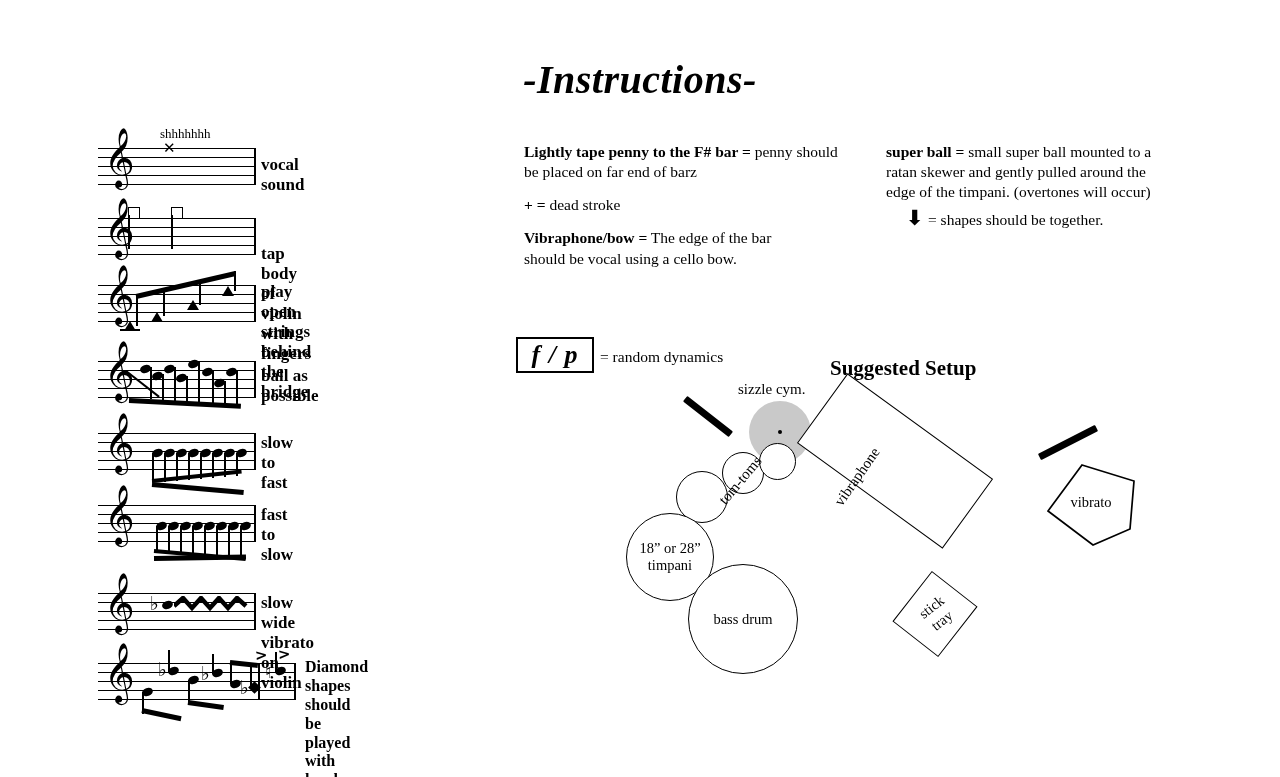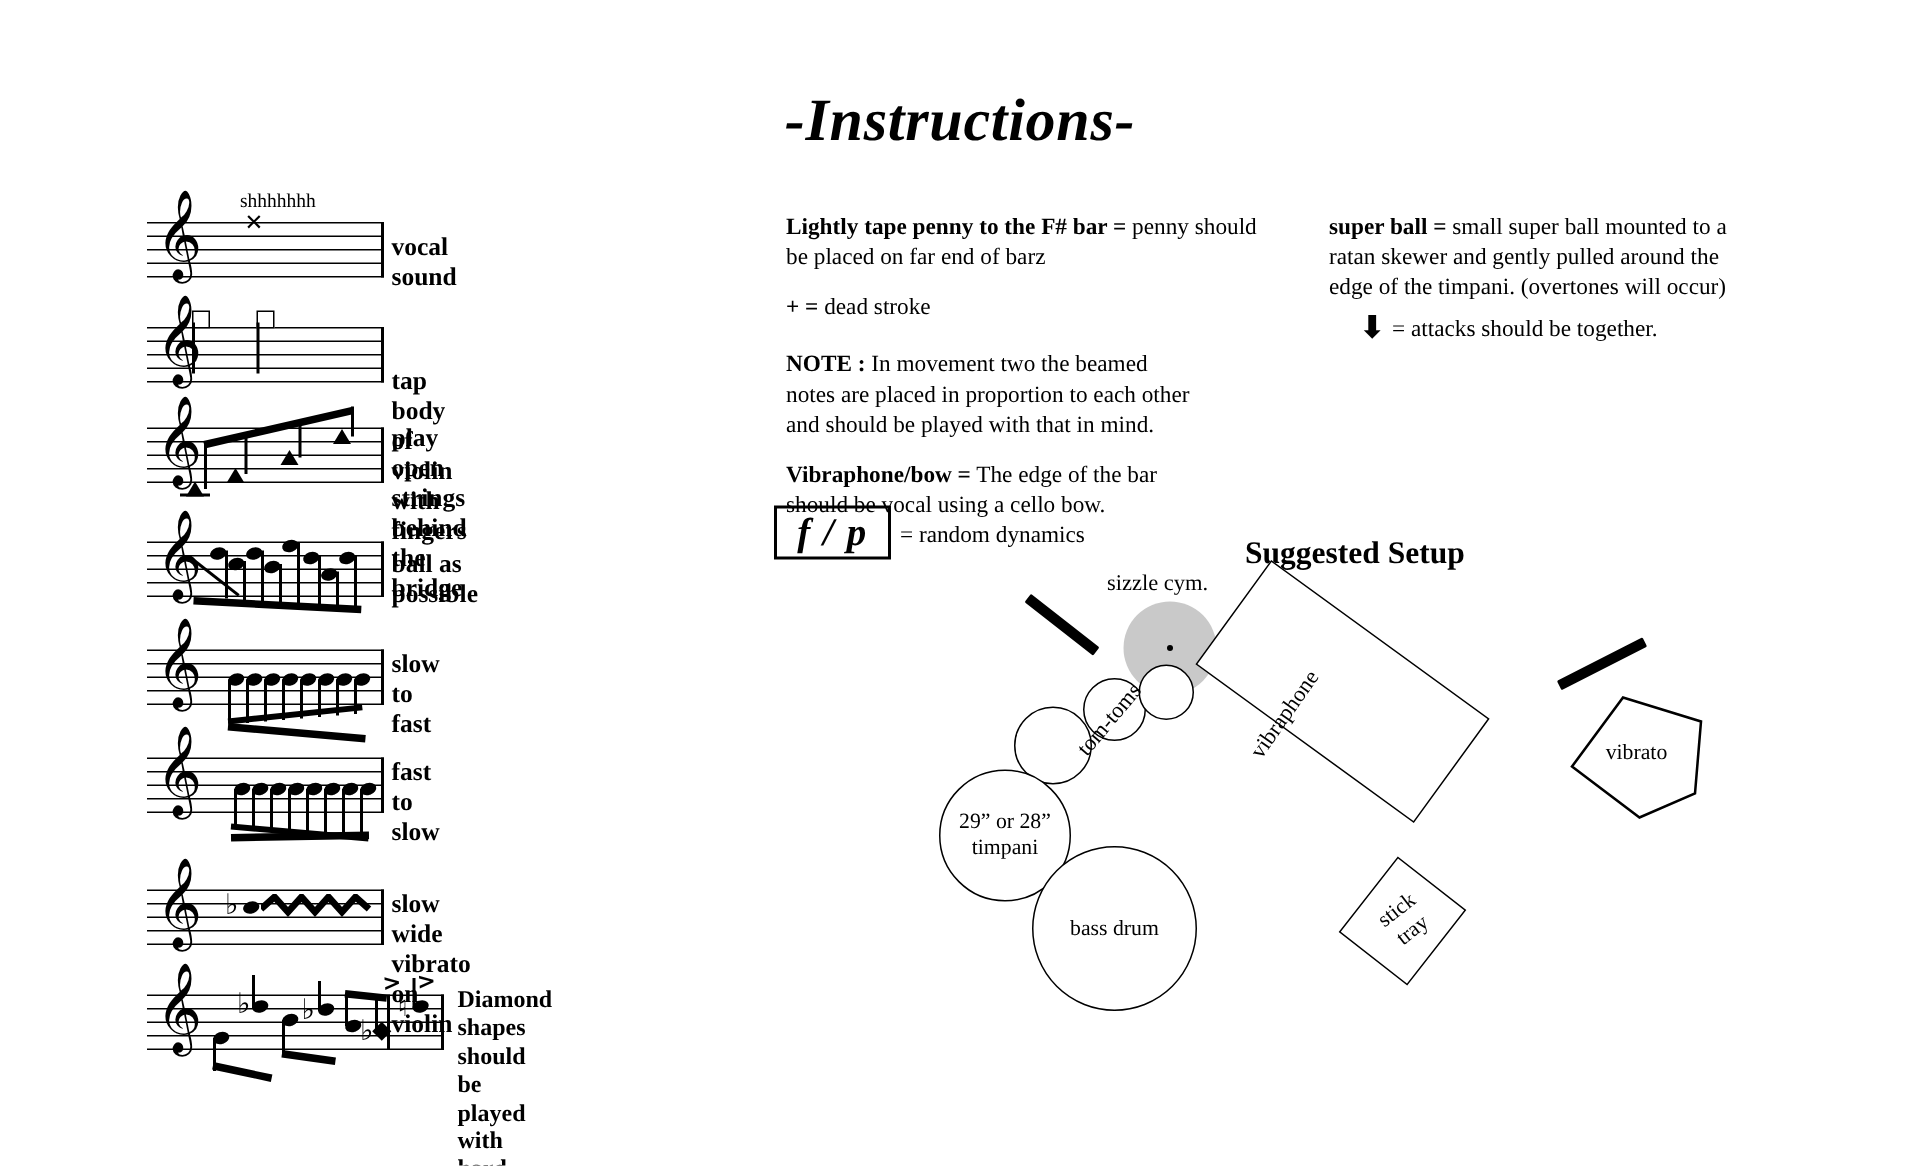--- a/index.html
+++ b/index.html
@@ -313,65 +313,60 @@
   </div>
 
   <div class="col-txt" style="left:524px;top:142px;width:352px;">
     <p>
       <span class="b">Lightly tape penny to the F# bar =</span><span class="blk"> penny should
 be placed on far end of barz</span>
     </p>
     <p>
       <span class="b">+ =</span><span> dead stroke</span>
     </p>
-    <p style="margin-top:18px;">
-      <span class="b">NOTE :</span><span class="blk"> In movement two  the beamed
-notes are placed in proportion to each other
-and should be played with that in mind.</span>
-    </p>
     <p>
       <span class="b">Vibraphone/bow =</span><span class="blk"> The edge of the bar
 should be vocal using a cello bow.</span>
     </p>
   </div>
 
   <div id="dyn-box" style="left:516px;top:337px;width:78px;height:36px;">
     <span>f / p</span>
   </div>
   <div class="col-txt" style="left:600px;top:347px;">= random dynamics</div>
 
   <div class="col-txt" style="left:886px;top:142px;width:310px;">
     <p>
       <span class="b">super ball =</span><span class="blk"> small super ball  mounted to a
 ratan  skewer and gently pulled around the
 edge of the timpani. (overtones will occur)</span>
     </p>
   </div>
   <div class="arrow-down" style="left:906px;top:208px;">⬇</div>
-  <div class="col-txt" style="left:928px;top:210px;">= attacks  should be together.</div>
+  <div class="col-txt" style="left:928px;top:210px;">= shapes  should be together.</div>
 
 
   <div id="setup-title" style="left:830px;top:356px;">Suggested Setup</div>
 
   <div class="rot-label" style="left:738px;top:381px;">sizzle cym.</div>
 
   <div class="stand" style="left:679px;top:413px;width:58px;height:7px;transform:rotate(38deg);"></div>
   <div class="stand" style="left:874px;top:418px;width:62px;height:8px;transform:rotate(37deg);"></div>
   <div class="stand" style="left:1036px;top:439px;width:64px;height:7px;transform:rotate(-27deg);"></div>
 
   <div class="cym" style="left:749px;top:401px;width:62px;height:62px;"></div>
   <div class="cym-dot" style="left:778px;top:430px;"></div>
 
   <div class="circ" style="left:676px;top:471px;width:52px;height:52px;"></div>
   <div class="circ" style="left:722px;top:452px;width:42px;height:42px;"></div>
   <div class="circ" style="left:759px;top:443px;width:37px;height:37px;"></div>
   <div class="rot-label" style="left:722px;top:494px;transform:rotate(-50deg);transform-origin:0 50%;">tom-toms</div>
 
   <div class="circ" style="left:626px;top:513px;width:88px;height:88px;"></div>
-  <div class="circ-label" style="left:626px;top:540px;width:88px;">29” or 28”
+  <div class="circ-label" style="left:626px;top:540px;width:88px;">18” or 28”
 timpani</div>
 
   <div class="circ" style="left:688px;top:564px;width:110px;height:110px;"></div>
   <div class="circ-label" style="left:688px;top:611px;width:110px;">bass drum</div>
 
   <div class="rect" style="left:805px;top:418px;width:180px;height:86px;transform:rotate(36deg);transform-origin:50% 50%;"></div>
   <div class="rot-label" style="left:838px;top:496px;transform:rotate(-55deg);transform-origin:0 50%;">vibraphone</div>
 
   <div class="rect" style="left:906px;top:582px;width:58px;height:64px;transform:rotate(38deg);transform-origin:50% 50%;"></div>
   <div class="circ-label" style="left:908px;top:597px;width:58px;transform:rotate(-38deg);">stick

